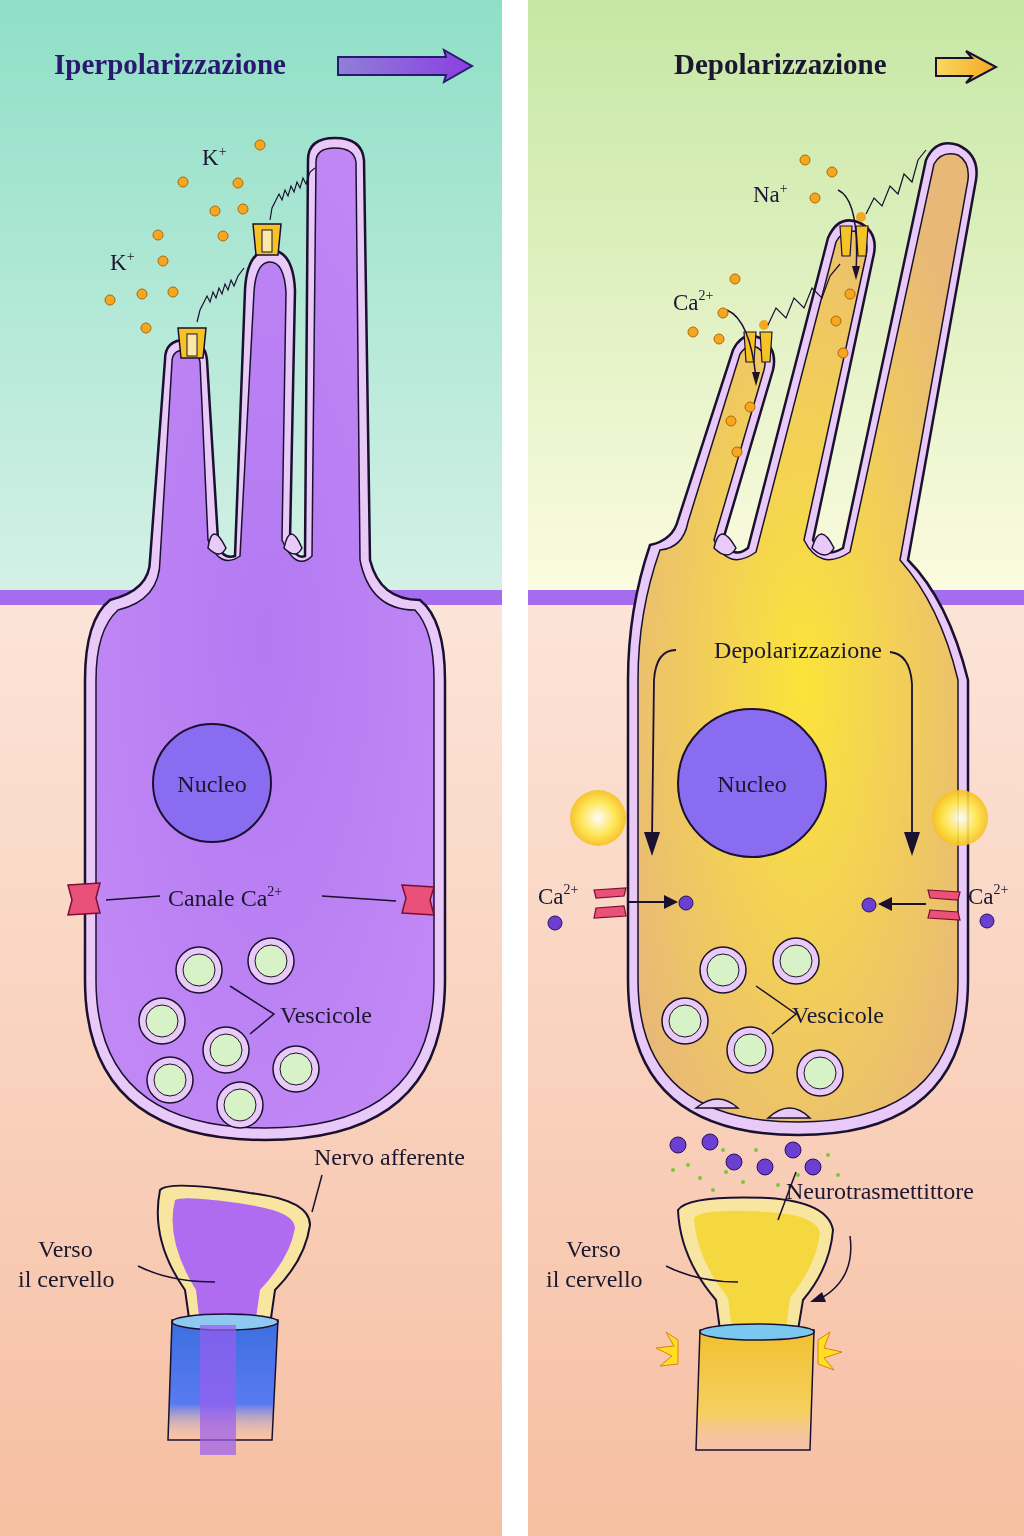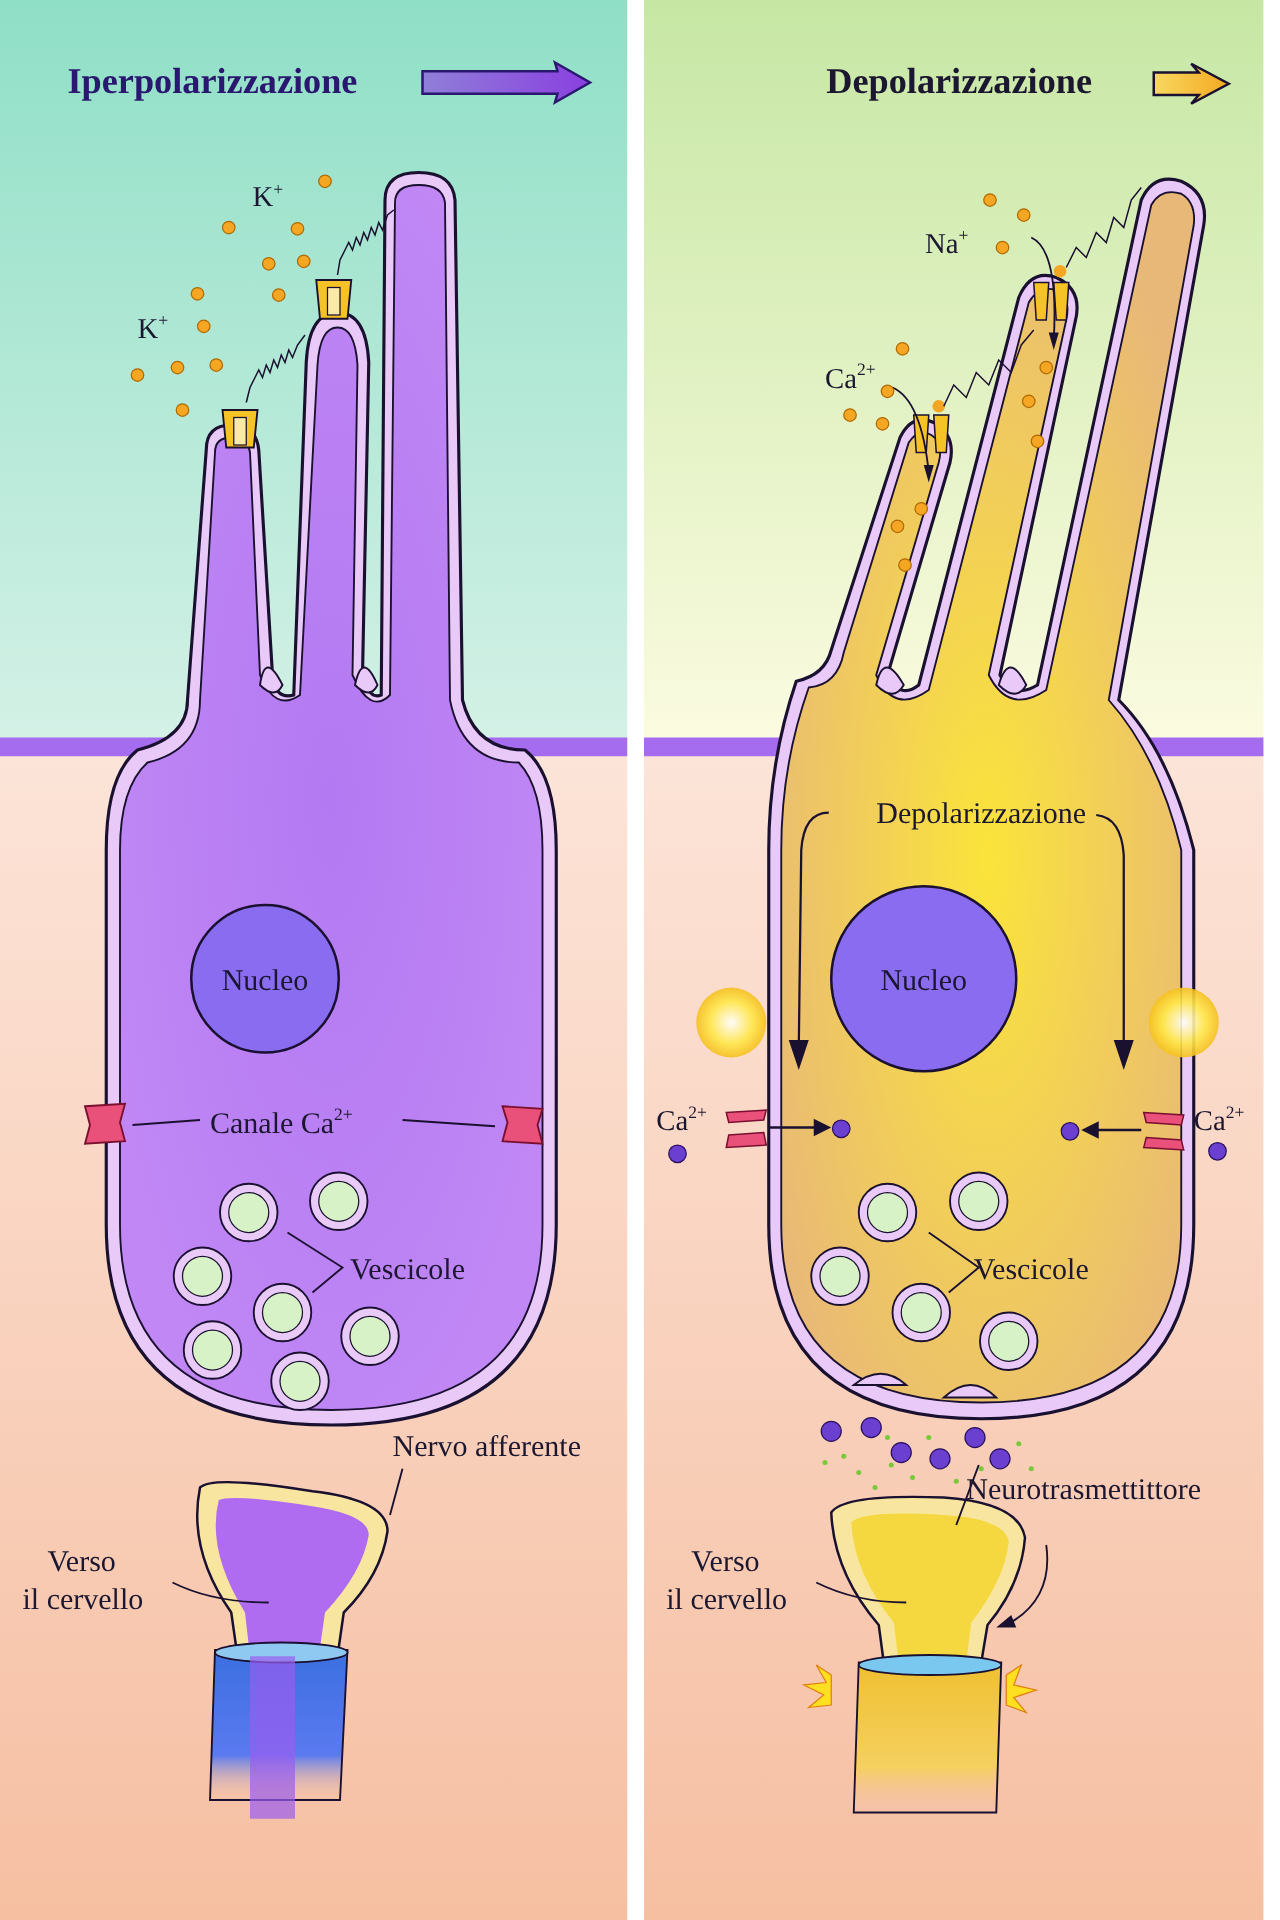--- a/index.html
+++ b/index.html
@@ -1,19 +1,19 @@
 <!DOCTYPE html>
 <html><head>
 <meta charset="utf-8">
 <style>
   html, body { margin: 0; padding: 0; }
   body { width: 1024px; height: 1536px; position: relative; overflow: hidden; background: #ffffff; font-family: "Liberation Serif", "DejaVu Serif", serif; }
   .panel { position: absolute; top: 0; width: 554px; height: 1536px; overflow: hidden; }
   #panel-left { left: 0; }
-  #panel-right { left: 515px; width: 496px; }
+  #panel-right { left: 528px; width: 496px; }
   svg { display: block; }
   svg text { font-family: "Liberation Serif", "DejaVu Serif", serif; fill: #1b1730; }
   .title { font-weight: bold; font-size: 29px; }
   .lbl { font-size: 24px; }
   .ion { font-size: 23px; }
   .sup { font-size: 14px; }
 </style>
 </head>
 <body>
 

